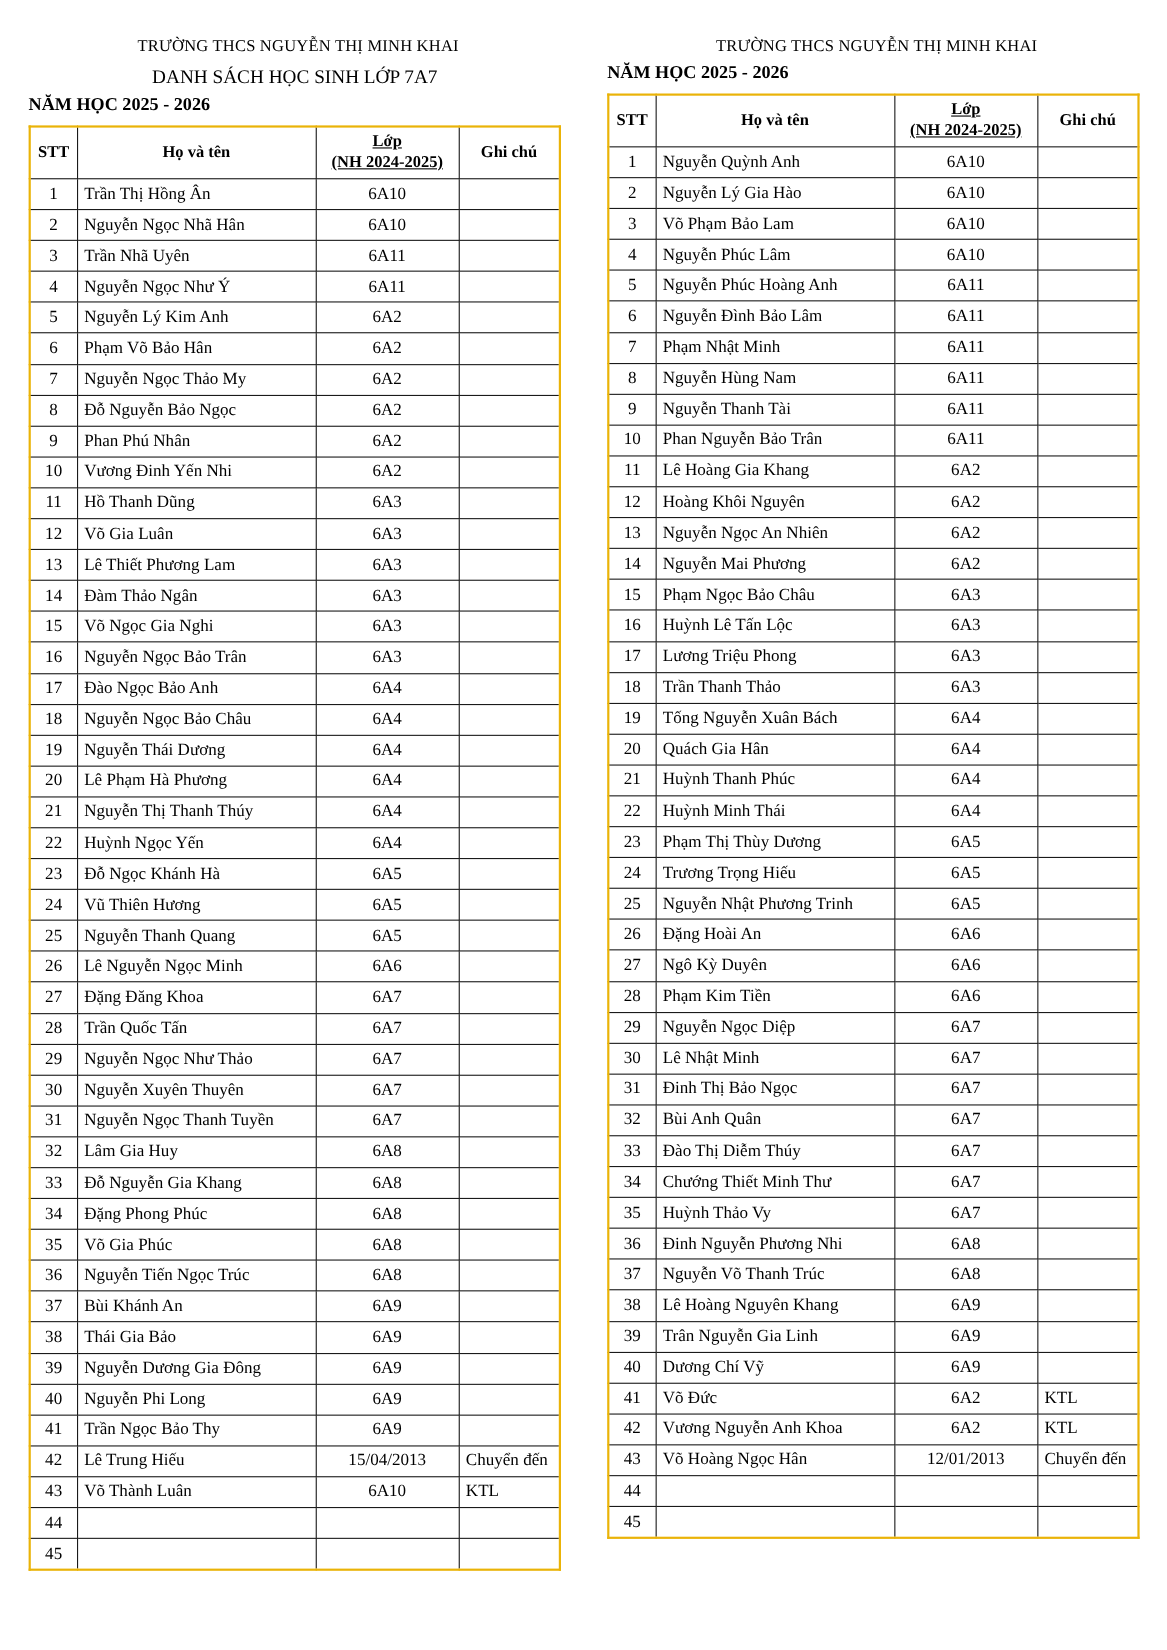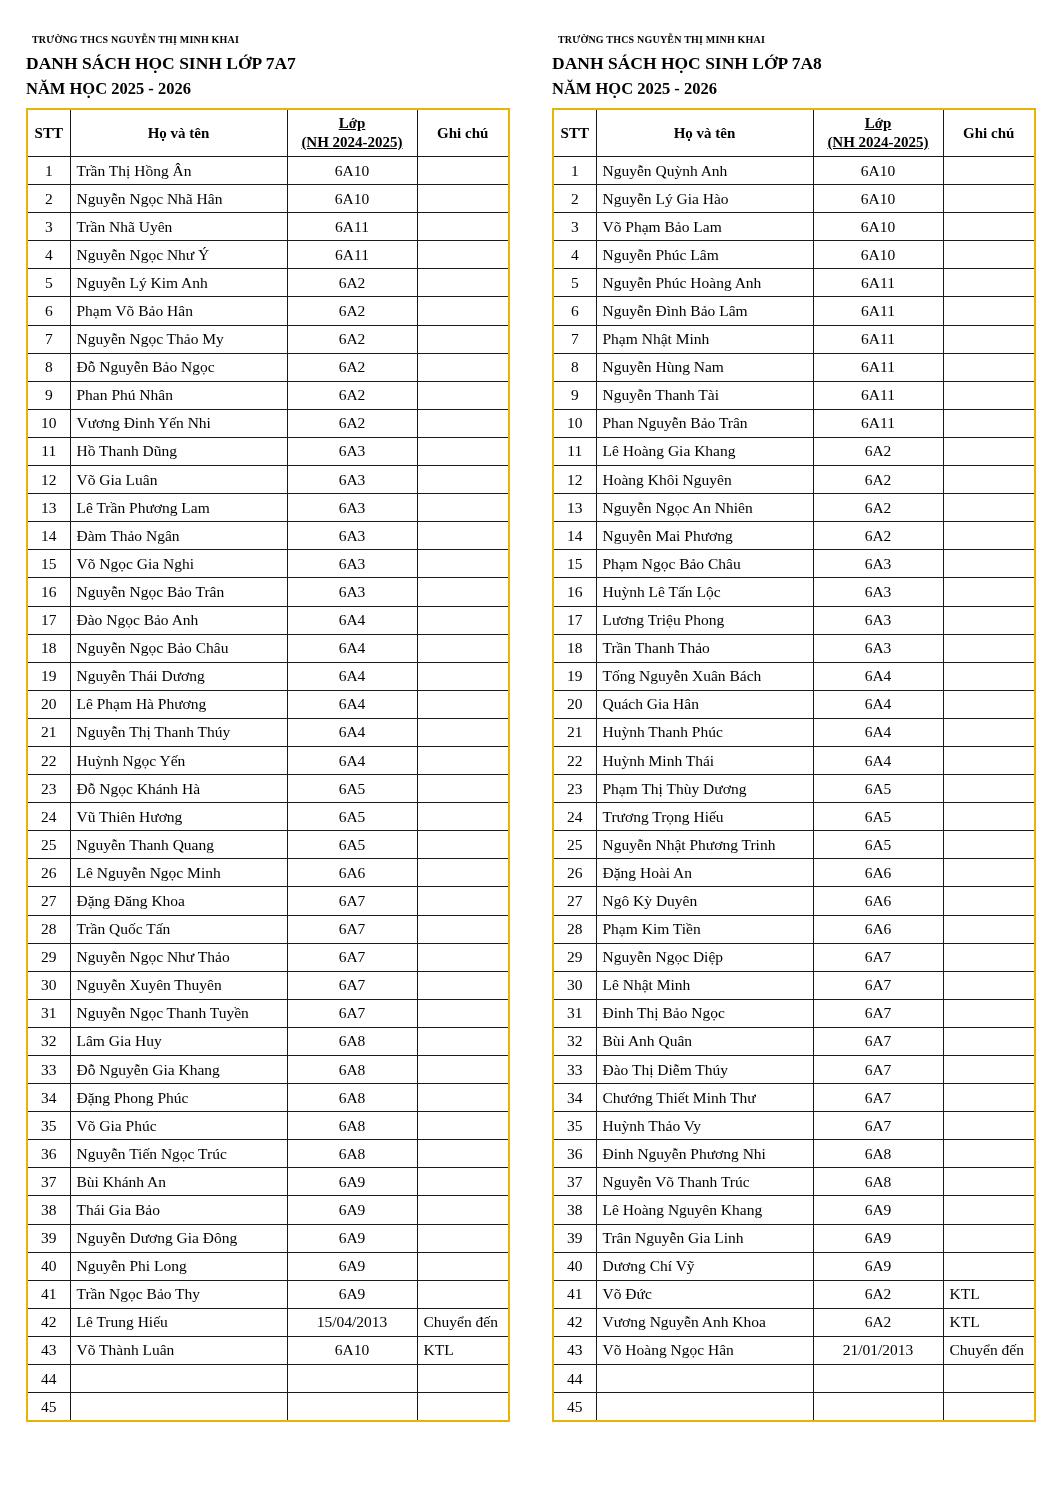--- a/index.html
+++ b/index.html
@@ -16,29 +16,30 @@
     padding: 34px 26px 0 26px;
     display: flex;
     gap: 42px;
     background: #ffffff;
   }
   .section {
     width: 484px;
     flex: 0 0 484px;
   }
   .school {
-    font-weight: bold;
-    font-size: 10px;
+    font-weight: normal;
+    font-size: 15px;
     letter-spacing: 0.2px;
     margin: 0 0 0 6px;
     white-space: nowrap;
+    text-align: center;
   }
   .title {
-    text-align: left;
-    font-weight: bold;
+    text-align: center;
+    font-weight: normal;
     font-size: 17.5px;
     margin-top: 8px;
     white-space: nowrap;
   }
   .year {
     text-align: left;
     font-weight: bold;
     font-size: 16.5px;
     margin: 5px 0 9px 0;
     white-space: nowrap;
@@ -177,21 +178,21 @@
             <td class="c-note"></td>
           </tr>
           <tr>
             <td class="c-stt">12</td>
             <td class="c-name">Võ Gia Luân</td>
             <td class="c-class">6A3</td>
             <td class="c-note"></td>
           </tr>
           <tr>
             <td class="c-stt">13</td>
-            <td class="c-name">Lê Trần Phương Lam</td>
+            <td class="c-name">Lê Thiết Phương Lam</td>
             <td class="c-class">6A3</td>
             <td class="c-note"></td>
           </tr>
           <tr>
             <td class="c-stt">14</td>
             <td class="c-name">Đàm Thảo Ngân</td>
             <td class="c-class">6A3</td>
             <td class="c-note"></td>
           </tr>
           <tr>
@@ -379,21 +380,20 @@
             <td class="c-name"></td>
             <td class="c-class"></td>
             <td class="c-note"></td>
           </tr>
         </tbody>
     </table>
   </section>
 
   <section class="section">
     <div class="school">TRƯỜNG THCS NGUYỄN THỊ MINH KHAI</div>
-    <div class="title">DANH SÁCH HỌC SINH LỚP 7A8</div>
     <div class="year">NĂM HỌC 2025 - 2026</div>
     <table class="roster">
       <colgroup>
         <col class="w-stt">
           <col class="w-name">
           <col class="w-class">
           <col class="w-note">
       </colgroup>
       <thead>
         <tr>
@@ -655,21 +655,21 @@
           </tr>
           <tr>
             <td class="c-stt">42</td>
             <td class="c-name">Vương Nguyễn Anh Khoa</td>
             <td class="c-class">6A2</td>
             <td class="c-note">KTL</td>
           </tr>
           <tr>
             <td class="c-stt">43</td>
             <td class="c-name">Võ Hoàng Ngọc Hân</td>
-            <td class="c-class">21/01/2013</td>
+            <td class="c-class">12/01/2013</td>
             <td class="c-note">Chuyển đến</td>
           </tr>
           <tr>
             <td class="c-stt">44</td>
             <td class="c-name"></td>
             <td class="c-class"></td>
             <td class="c-note"></td>
           </tr>
           <tr>
             <td class="c-stt">45</td>

